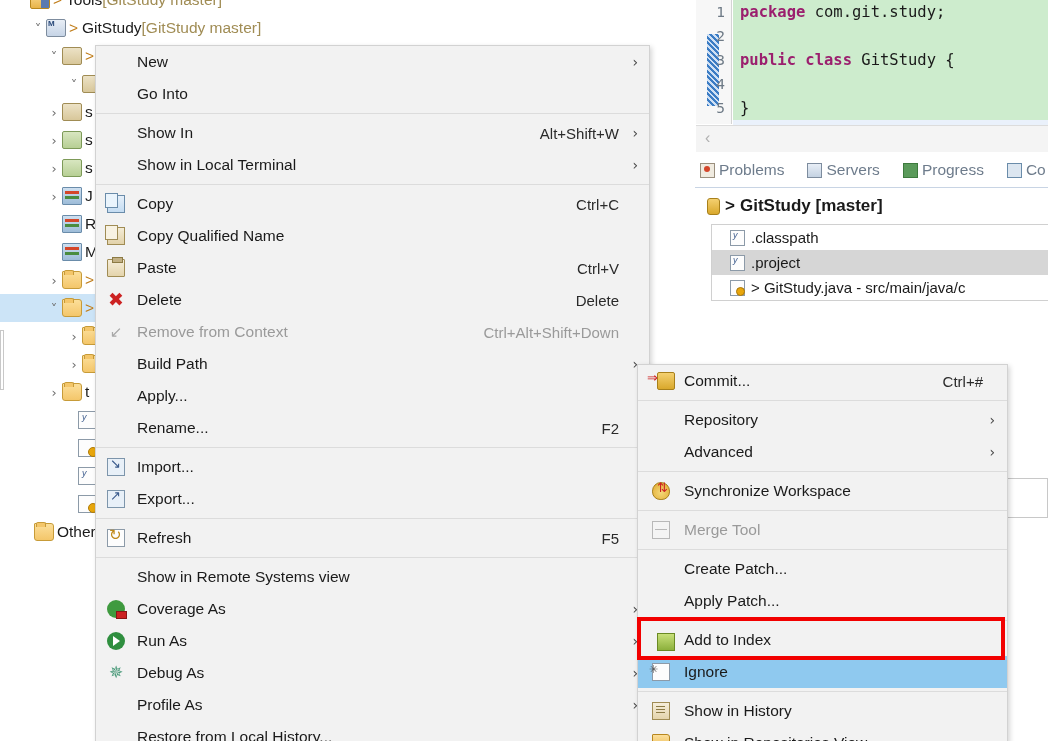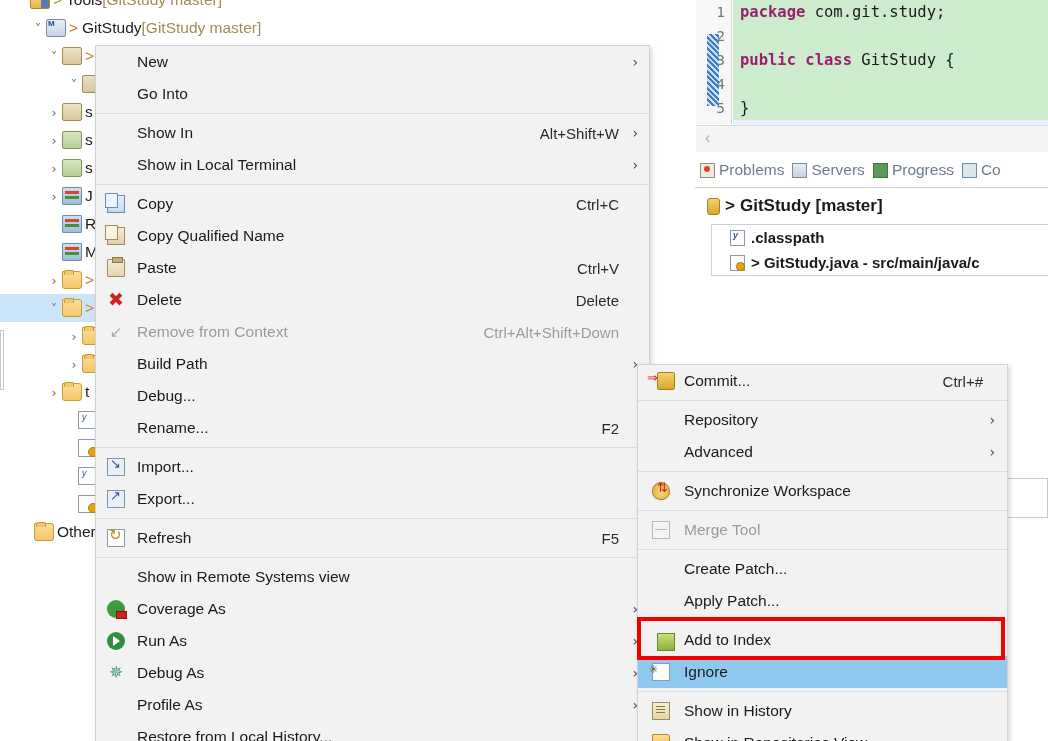--- a/index.html
+++ b/index.html
@@ -72,38 +72,38 @@
   .kw{color:#9b1f6e;font-weight:bold;}
   .hscroll{position:absolute;left:0;bottom:0;right:0;height:27px;background:#f4f4f4;
     border-top:1px solid #dcdcdc;}
   .hscroll .lt{position:absolute;left:9px;top:3px;color:#b0b0b0;font-size:16px;}
 
   
   #gitpanel{
     position:absolute;left:695px;top:152px;width:353px;height:340px;
     background:#ffffff;border-top:1px solid #ffffff;
   }
-  .tabbar{height:35px;display:flex;align-items:center;gap:8px;padding:0 5px;
+  .tabbar{height:35px;display:flex;align-items:center;gap:23px;padding:0 5px;
     background:#ffffff;border-bottom:1px solid #c8d4e4;}
   .tab{display:flex;align-items:center;gap:4px;color:#6e7c8c;font-size:15.5px;white-space:nowrap;}
   .tabico{width:15px;height:15px;position:relative;flex:none;}
   .ti-prob{background:#f0ebe0;border:1px solid #9a8f7d;}
   .ti-prob:after{content:'';position:absolute;left:3px;top:2px;width:6px;height:6px;background:#d4462a;border-radius:50%;}
   .ti-serv{background:linear-gradient(#e8eef6,#c4d2e2);border:1px solid #7d8c9e;}
   .ti-prog{background:#5a9a5a;border:1px solid #3d7a3d;}
   .ti-cons{background:#dce6f0;border:1px solid #6a8caa;}
   .repohdr{display:flex;align-items:center;gap:5px;padding:8px 0 8px 12px;font-size:17px;font-weight:bold;}
   .repoico{width:13px;height:17px;background:linear-gradient(#f4d070,#d9a82c);
     border:1px solid #a8801a;border-radius:3px;flex:none;}
   .secthdr{padding:4px 0 4px 14px;font-size:14.5px;font-weight:bold;background:#ffffff;
     border-top:1px solid #e4e4e4;}
   .secthdr .cnt{font-weight:normal;}
   .glist{border:1px solid #d0d0d0;border-right:none;margin-left:16px;background:#fff;}
   .grow{display:flex;align-items:center;gap:6px;height:25px;padding-left:18px;
-    font-size:15px;white-space:nowrap;font-weight:bold;}
+    font-size:15px;white-space:nowrap;}
   .grow.sel{background:#d6d6d6;}
   .gico{width:15px;height:16px;position:relative;flex:none;}
   .gi-q{background:#fdfdfd;border:1px solid #8c9aa8;}
   .gi-q:after{content:'y';position:absolute;left:2px;top:-1px;font-size:9px;color:#3a5a8c;font-style:italic;}
   .gi-j{background:#fdfdfd;border:1px solid #8c9aa8;}
   .gi-j:after{content:'';position:absolute;right:-1px;bottom:-1px;width:7px;height:7px;
     background:#e8a60c;border-radius:50%;border:1px solid #a8760a;}
   .blockbox{position:absolute;left:712px;top:478px;width:336px;height:40px;
     border:1px solid #c8c8c8;background:#fff;}
 
@@ -349,20 +349,24 @@
   <div class="repohdr">
     <span class="repoico"></span>
     <span>&gt;</span>
     <span>GitStudy [master]</span>
   </div>
   <div class="glist" id="glist">
       <div class="grow">
         <span class="gico gi-q"></span>
         <span>.classpath</span>
       </div>
+      <div class="grow sel">
+        <span class="gico gi-q"></span>
+        <span>.project</span>
+      </div>
       <div class="grow">
         <span class="gico gi-j"></span>
         <span>&gt; GitStudy.java - src/main/java/c</span>
       </div>
     </div>
 </div>
 <div class="blockbox"></div>
 <div class="leftedge"></div>
 
 <div class="menu" id="mainmenu">
@@ -406,21 +410,21 @@
     <div class="mi dis">
       <span class="mico m-rmctx">↙</span>
       <span>Remove from Context</span>
       <span class="macc">Ctrl+Alt+Shift+Down</span>
     </div>
     <div class="mi">
       <span>Build Path</span>
       <span class="marw">›</span>
     </div>
     <div class="mi">
-      <span>Debug...</span>
+      <span>Apply...</span>
     </div>
     <div class="mi">
       <span>Rename...</span>
       <span class="macc">F2</span>
     </div>
     <div class="sep"></div>
     <div class="mi">
       <span class="mico m-import"></span>
       <span>Import...</span>
     </div>

